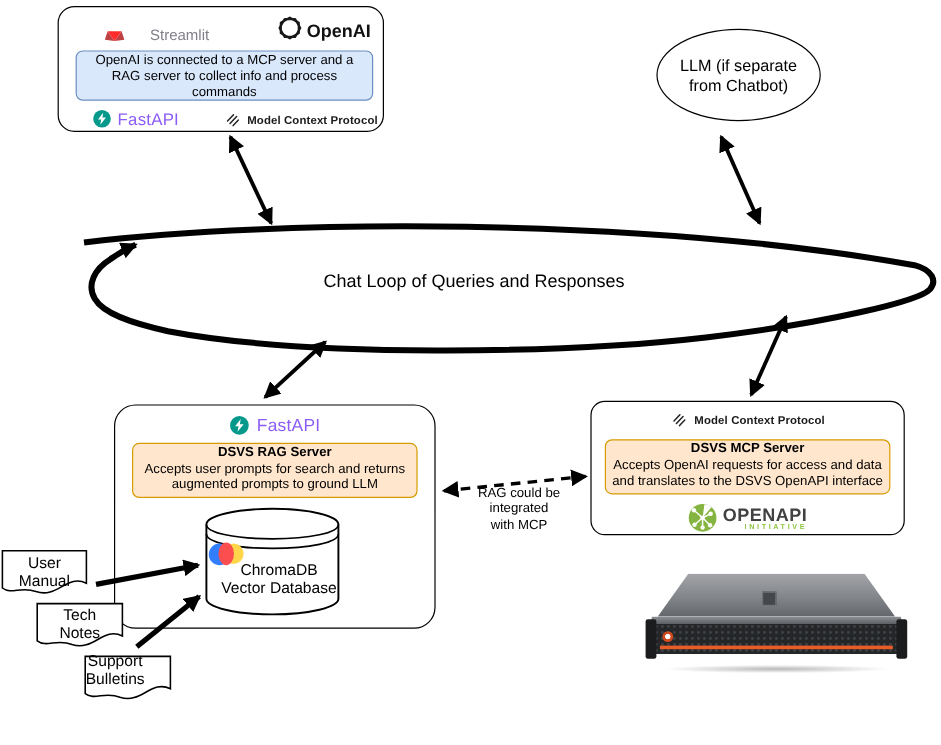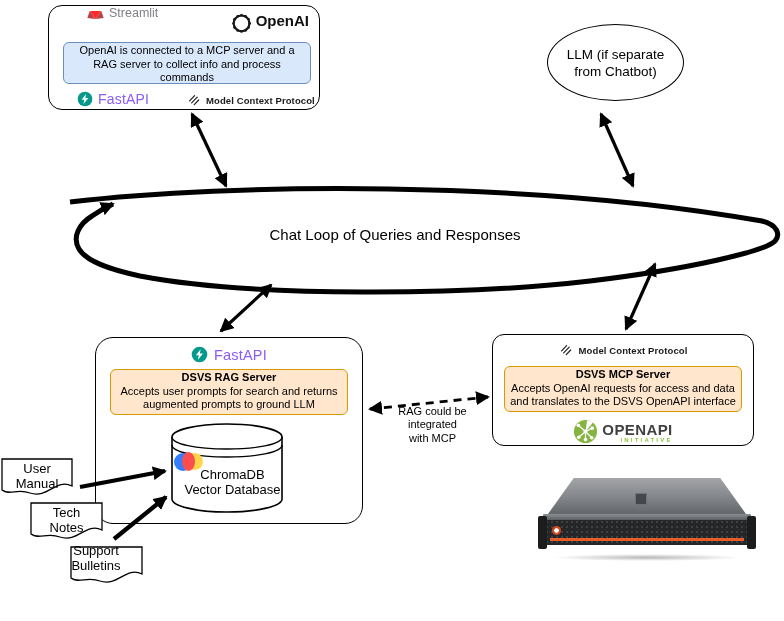--- a/index.html
+++ b/index.html
@@ -31,29 +31,29 @@
   .server .ear{position:absolute;top:49px;width:9px;height:33px;background:#1a1c1e;border-radius:2px;}
   .server .shadow{position:absolute;left:12px;bottom:2px;width:190px;height:7px;
       background:radial-gradient(ellipse at center,rgba(0,0,0,.28),transparent 70%);}
 </style>
 </head>
 <body>
 
 <div class="canvas">
 
   <div class="node" style="left:48px;top:5px;width:272px;height:105px;border-radius:14px;">
-    <div class="abs" style="left:38px;top:0;display:flex;align-items:flex-end;gap:5px;">
+    <div class="abs" style="left:38px;top:16px;display:flex;align-items:center;gap:21px;">
       <svg width="17" height="12" viewBox="0 0 20 14">
         <path d="M10 13 L3.2 3.4 L0.4 11.8 Z" fill="#bd4043"></path>
         <path d="M10 13 L16.8 3.4 L19.6 11.8 Z" fill="#bd4043"></path>
         <path d="M3.2 3.4 L10 13 L16.8 3.4 Z" fill="#ff2b2b"></path>
       </svg>
       <span style="font-size:12.5px;color:#808089;">Streamlit</span>
     </div>
-    <div class="abs" style="right:10px;top:6px;display:flex;align-items:flex-start;gap:3px;">
+    <div class="abs" style="right:10px;top:6px;display:flex;align-items:flex-end;gap:3px;">
       <svg width="23" height="23" viewBox="0 0 24 24" fill="none" stroke="#191919" stroke-width="1.9" stroke-linejoin="round">
         <path d="M12 2.8 19.8 7.3 19.8 16.3 12 20.8 4.2 16.3 4.2 7.3Z"></path>
         <path d="M12 2.8 19.8 7.3 19.8 16.3 12 20.8 4.2 16.3 4.2 7.3Z" transform="rotate(30 12 12)"></path>
       </svg>
       <span style="font-size:15px;font-weight:bold;color:#111;">OpenAI</span>
     </div>
     <div class="infobox" style="left:14px;top:36px;width:248px;height:42px;background:#dae8fc;border:1px solid #6c8ebf;padding-top:1px;">
       <div style="padding:0 4px;">OpenAI is connected to a MCP server and a RAG server to collect info and process commands</div>
     </div>
     <div class="abs" style="left:28px;top:85px;display:flex;align-items:center;gap:5px;">

